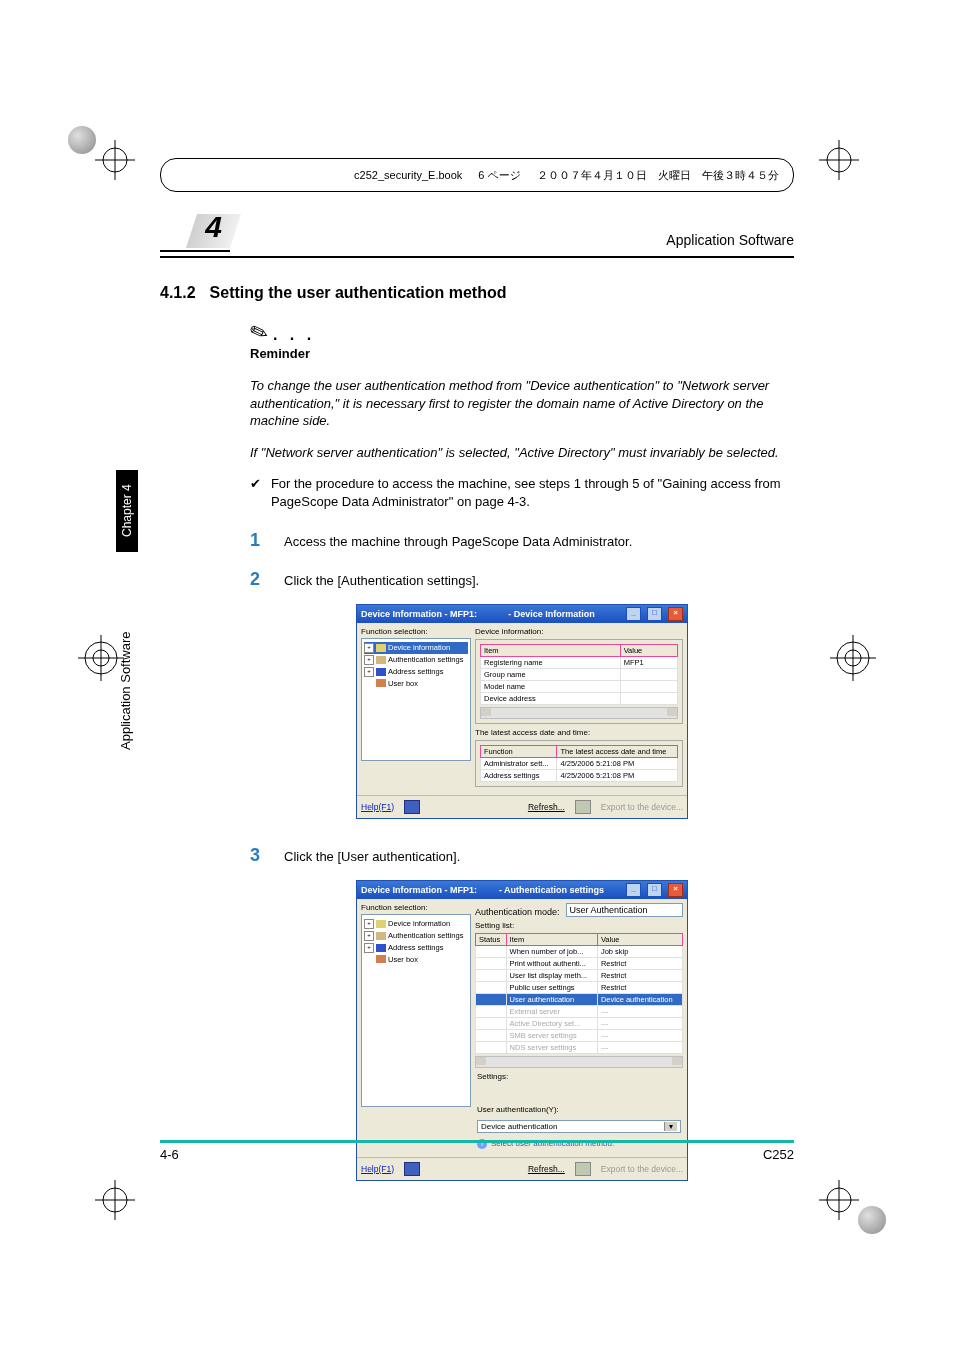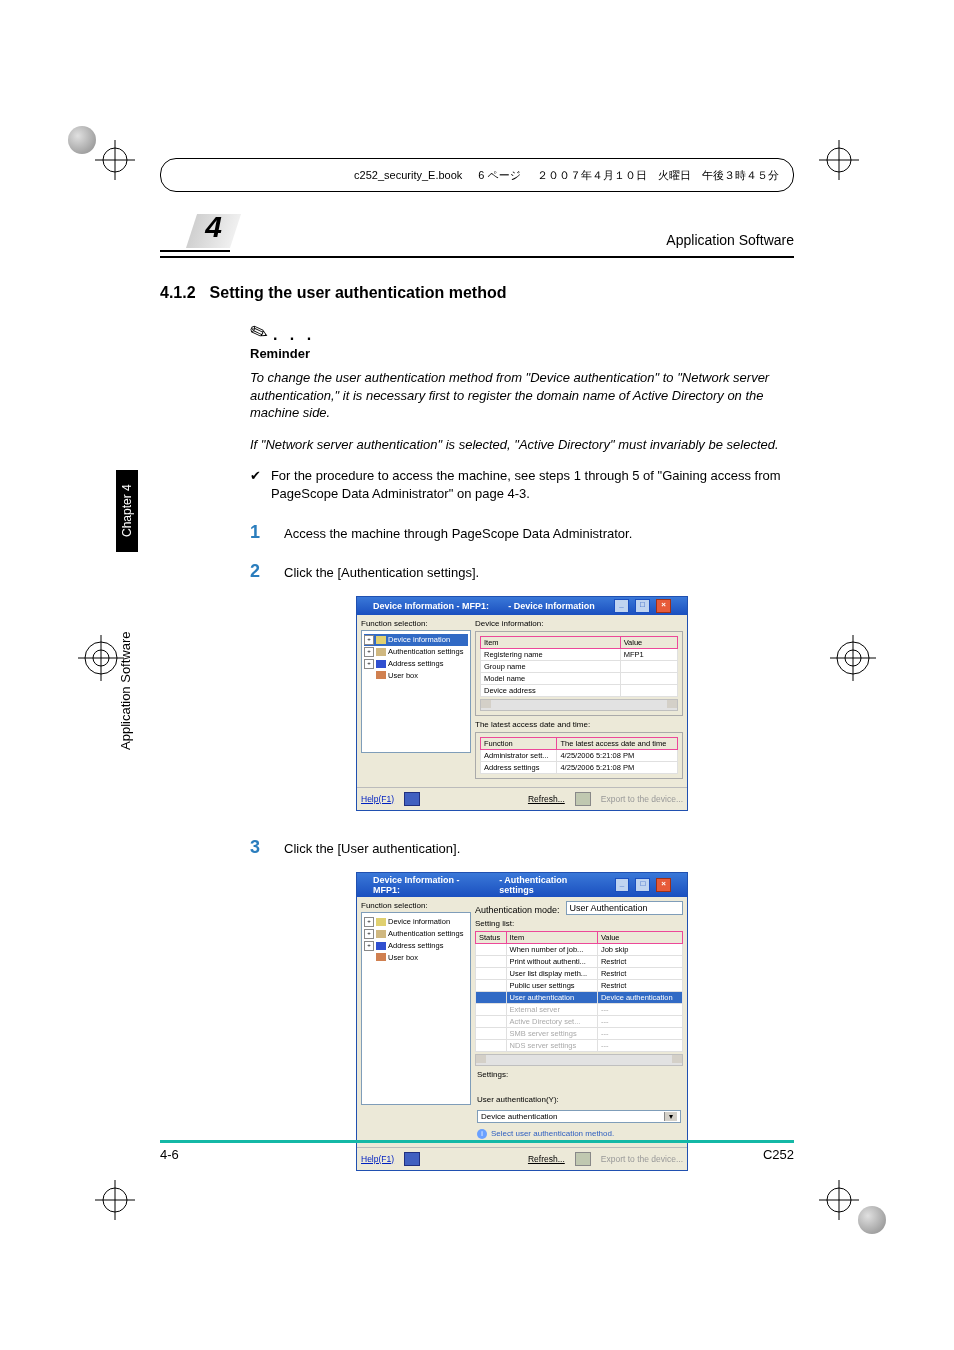--- a/index.html
+++ b/index.html
@@ -114,21 +114,21 @@
   }
 
   .noteicon {
     font-size: 22px;
     transform: rotate(-20deg);
     display:inline-block;
     margin-bottom: -4px;
   }
   .dots { letter-spacing: 4px; font-weight:bold; }
   .reminder { font-weight:bold; font-size:13px; margin-top:2px; }
-  .italic { font-style: italic; font-size:13px; line-height:1.35; margin-top:8px; }
+  .italic { font-style: italic; font-size:13px; line-height:1.35; margin-top:16px; }
 
   .subhead { font-weight:bold; font-size:13px; margin-top:24px; }
 
   .checkrow {
     display:flex;
     gap:10px;
     margin-top:14px;
     font-size:13px;
     line-height:1.4;
   }
@@ -189,21 +189,21 @@
     background:#ece9d8;
     font-size:9px;
     font-family: Tahoma, Arial, sans-serif;
     width: 330px;
   }
   .titlebar {
     background: linear-gradient(#3a78d8,#1a4fbf);
     color:#fff;
     display:flex;
     align-items:center;
-    padding:2px 16px;
+    padding:2px 4px;
     font-size:9px;
     font-weight:bold;
     gap:6px;
   }
   .titlebar .spacer{flex:1}
   .winbtn { width:13px;height:12px;background:#c0d4f0;border:1px solid #1a4fbf;font-size:8px;line-height:10px;text-align:center;color:#1a4fbf;}
   .winbtn.close{background:#e75b3a;color:#fff;border-color:#a03015}
   .winbody {
     display:flex;
     padding:4px;
@@ -561,21 +561,21 @@
                 <tr class="dis">
                       <td></td>
                       <td>NDS server settings</td>
                       <td>---</td>
                     </tr>
               </tbody>
                 </table>
               <div class="scrollbar"></div>
               <div class="settingsarea">
                 <div>Settings:</div>
-                <div style="margin-top:16px">User authentication(Y):</div>
+                <div style="margin-top:24px">User authentication(Y):</div>
                 <div class="dropdown">
                   <div class="dd">
                       <span>Device authentication</span>
                       <span class="arrow">▾</span>
                     </div>
                 </div>
                 <div class="hint">
                     <span class="hinticon">i</span>
                     <span>Select user authentication method.</span>
                   </div>

